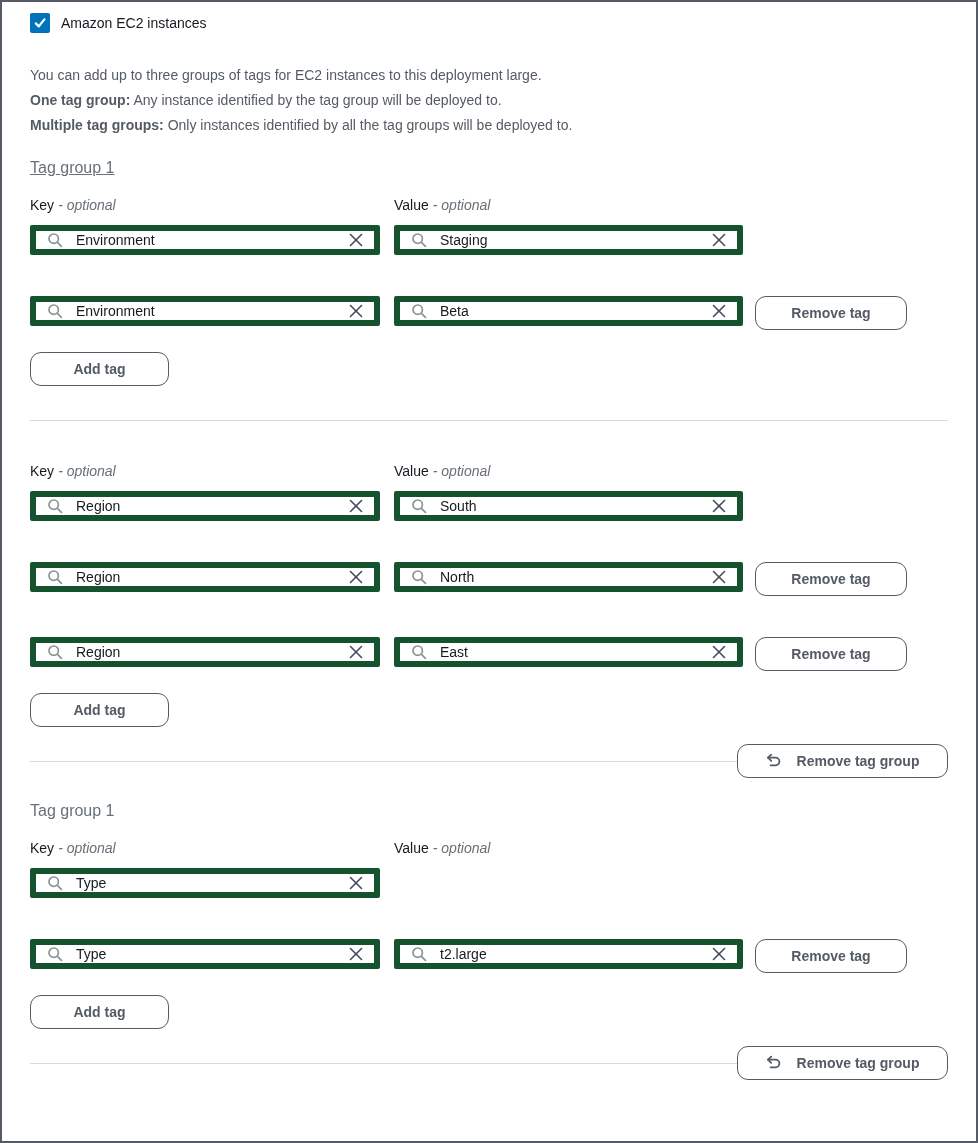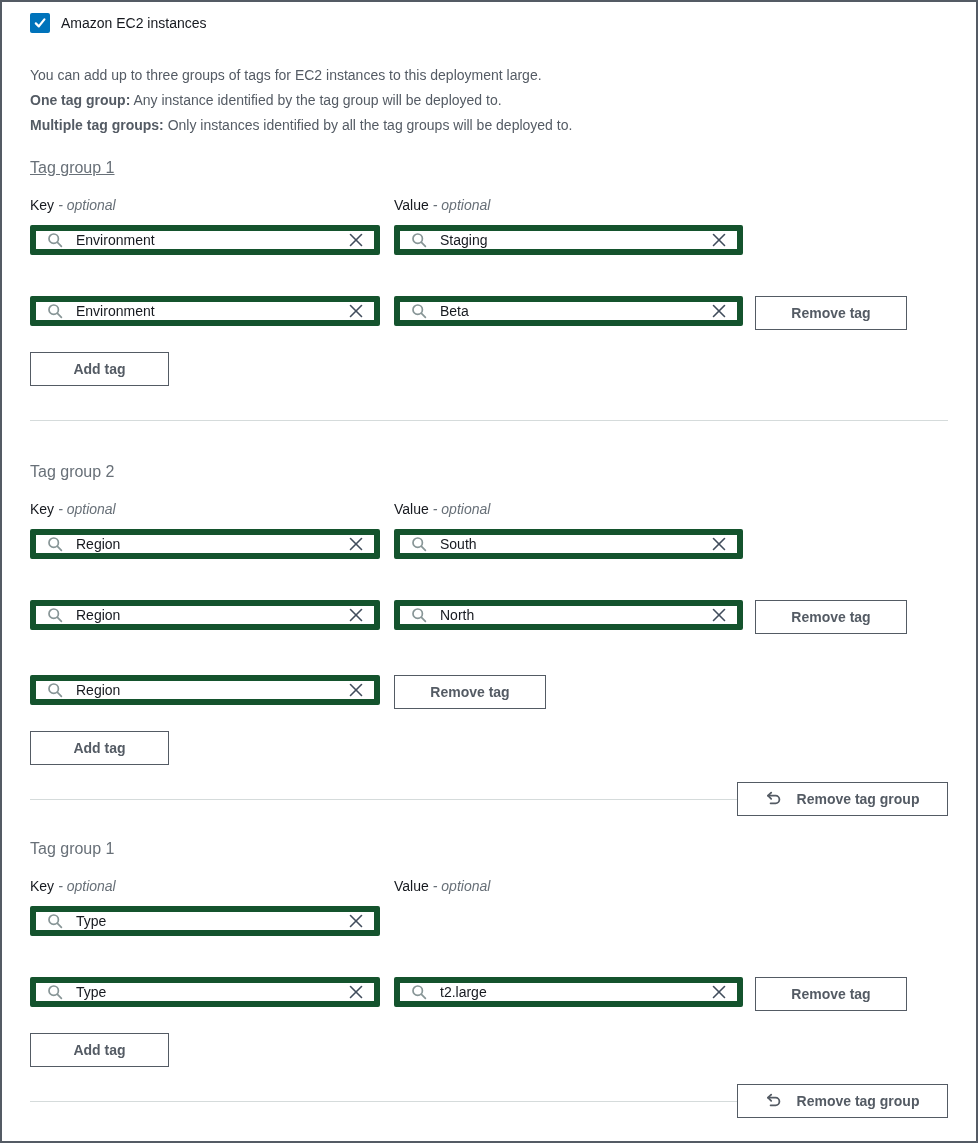--- a/index.html
+++ b/index.html
@@ -60,21 +60,21 @@
   }
   .sf-clear {
     position: absolute; right: 9px; top: 50%; transform: translateY(-50%);
     width: 18px; height: 18px; display: flex; align-items: center; justify-content: center;
     cursor: pointer; background: none; border: none; padding: 0;
   }
 
   .btn {
     font-family: "Liberation Sans", "DejaVu Sans", sans-serif;
     background: #ffffff; color: #545b64; font-size: 14px; font-weight: 700;
-    border: 1px solid #545b64; border-radius: 0; height: 34px;
+    border: 1px solid #545b64; border-radius: 11px; height: 34px;
     display: inline-flex; align-items: center; justify-content: center;
     cursor: pointer;
   }
   .btn-remove-tag { width: 152px; }
   .btn-add-tag { width: 139px; margin-top: 22px; }
   .btn-remove-group { width: 211px; gap: 15px; background: #ffffff; position: relative; z-index: 1; }
 
   .plain-divider { border: none; border-top: 1px solid #d5dbdb; margin: 34px 0 42px 0; }
 
   .group-footer { position: relative; height: 34px; margin-top: 17px; text-align: right; }
@@ -184,21 +184,20 @@
       </div>
       <button class="btn btn-remove-tag">Remove tag</button>
     </div>
 
     <button class="btn btn-add-tag">Add tag</button>
   </div>
 
   <hr class="plain-divider">
 
   <div>
-    <div class="group-title gt-after-divider">Tag group 2</div>
 
     <div class="labels-row">
       <div class="label-key"><span>Key</span><em>- optional</em></div>
       <div class="label-value"><span>Value</span><em>- optional</em></div>
     </div>
 
     
     <div class="tag-row">
       <div class="search-field sf-key">
         <span class="sf-search-icon">
@@ -270,20 +269,35 @@
     
     <div class="tag-row">
       <div class="search-field sf-key">
         <span class="sf-search-icon">
           <svg class="icon-svg" width="16" height="16" viewBox="0 0 16 16">
               <circle cx="6.7" cy="6.7" r="4.7" fill="none" stroke="#879596" stroke-width="1.7"></circle>
               <line x1="10.2" y1="10.2" x2="14.4" y2="14.4" stroke="#879596" stroke-width="1.7" stroke-linecap="round"></line>
             </svg>
         </span>
         <input type="text" value="Region" style="">
+        <button class="sf-clear">
+          <svg class="icon-svg" width="16" height="16" viewBox="0 0 16 16">
+              <line x1="2.5" y1="2.5" x2="13.5" y2="13.5" stroke="#414d5c" stroke-width="1.6" stroke-linecap="round"></line>
+              <line x1="13.5" y1="2.5" x2="2.5" y2="13.5" stroke="#414d5c" stroke-width="1.6" stroke-linecap="round"></line>
+            </svg>
+        </button>
+      </div>
+      <div class="search-field sf-value">
+        <span class="sf-search-icon">
+          <svg class="icon-svg" width="16" height="16" viewBox="0 0 16 16">
+              <circle cx="6.7" cy="6.7" r="4.7" fill="none" stroke="#879596" stroke-width="1.7"></circle>
+              <line x1="10.2" y1="10.2" x2="14.4" y2="14.4" stroke="#879596" stroke-width="1.7" stroke-linecap="round"></line>
+            </svg>
+        </span>
+        <input type="text" value="East" style="">
         <button class="sf-clear">
           <svg class="icon-svg" width="16" height="16" viewBox="0 0 16 16">
               <line x1="2.5" y1="2.5" x2="13.5" y2="13.5" stroke="#414d5c" stroke-width="1.6" stroke-linecap="round"></line>
               <line x1="13.5" y1="2.5" x2="2.5" y2="13.5" stroke="#414d5c" stroke-width="1.6" stroke-linecap="round"></line>
             </svg>
         </button>
       </div>
       <button class="btn btn-remove-tag">Remove tag</button>
     </div>
 

